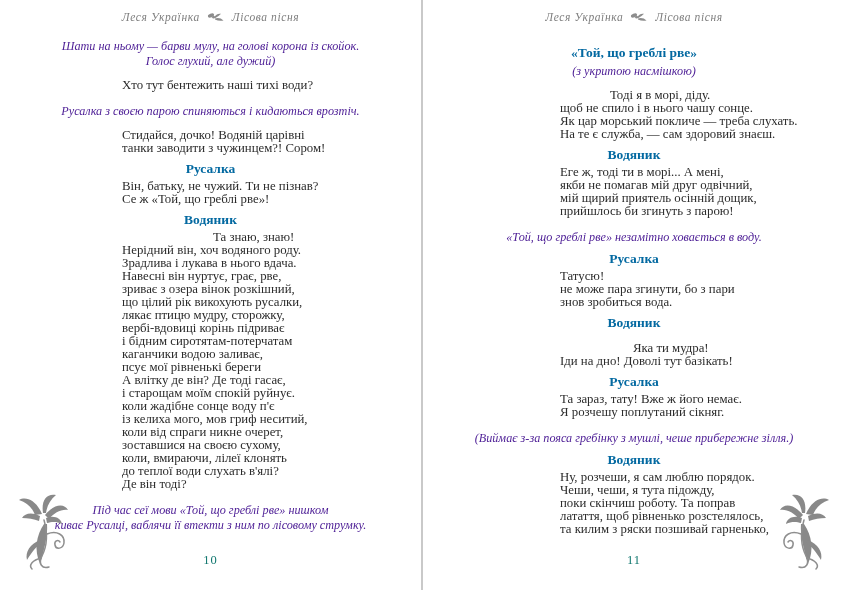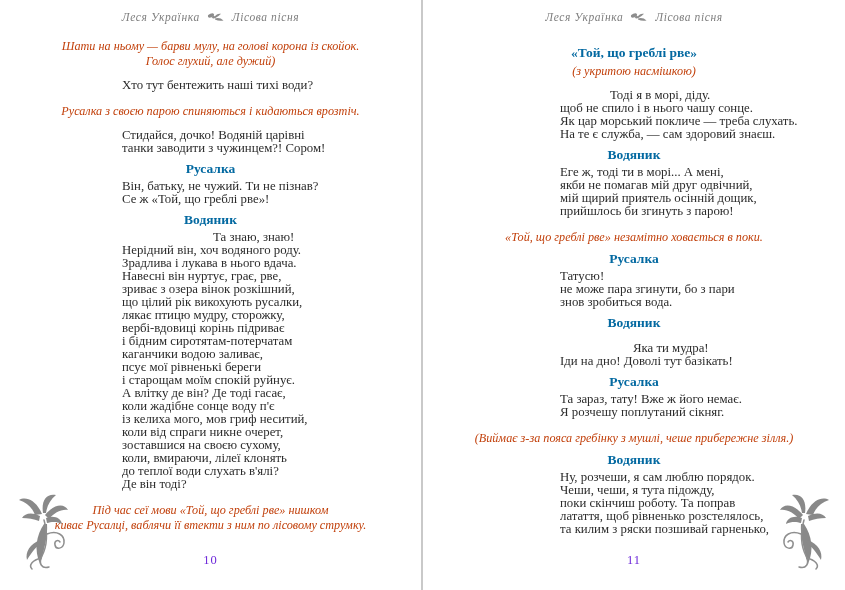--- a/index.html
+++ b/index.html
@@ -41,36 +41,36 @@
     font-size: 13.5px;
     line-height: 14px;
     margin: 7px 0 4px;
     color: #0369a1;
   }
   .st { 
     text-align: center;
     font-style: italic;
     font-size: 12.2px;
     line-height: 15px;
-    color: #c2410c;
+    color: #4c1d95;
     white-space: nowrap;
   }
   .st + .v { margin-top: 10px; }
   .v + .st { margin-top: 12px; }
   .sp + .st { margin-top: 1px; }
   .st + .st, .v + .v { margin-top: 0; }
 
   .pagenum {
     position: absolute;
     bottom: 22px; left: 0;
     width: 100%;
     text-align: center;
     font-size: 12.5px;
     letter-spacing: 1px;
-    color: #6d28d9;
+    color: #0f766e;
   }
   .corner-ornament { position: absolute; bottom: 20px; }
   .page-left  .corner-ornament { left: 16px; }
   .page-right .corner-ornament { right: 13px; transform: scaleX(-1); }
 </style>
 </head>
 <body>
 
 <div class="spread">
 
@@ -100,22 +100,22 @@
         <div class="v">Нерідний він, хоч водяного роду.</div>
         <div class="v">Зрадлива і лукава в нього вдача.</div>
         <div class="v">Навесні він нуртує, грає, рве,</div>
         <div class="v">зриває з озера вінок розкішний,</div>
         <div class="v">що цілий рік викохують русалки,</div>
         <div class="v">лякає птицю мудру, сторожку,</div>
         <div class="v">вербі-вдовиці корінь підриває</div>
         <div class="v">і бідним сиротятам-потерчатам</div>
         <div class="v">каганчики водою заливає,</div>
         <div class="v">псує мої рівненькі береги</div>
+        <div class="v">А влітку де він? Де тоді гасає,</div>
         <div class="v">і старощам моїм спокій руйнує.</div>
-        <div class="v">А влітку де він? Де тоді гасає,</div>
         <div class="v">коли жадібне сонце воду п'є</div>
         <div class="v">із келиха мого, мов гриф неситий,</div>
         <div class="v">коли від спраги никне очерет,</div>
         <div class="v">зоставшися на своєю сухому,</div>
         <div class="v">коли, вмираючи, лілеї клонять</div>
         <div class="v">до теплої води слухать в'ялі?</div>
         <div class="v">Де він тоді?</div>
         <div class="st">Під час сеї мови «Той, що греблі рве» нишком</div>
         <div class="st">киває Русалці, ваблячи її втекти з ним по лісовому струмку.</div>
       </div>
@@ -156,21 +156,21 @@
         <div class="st">(з укритою насмішкою)</div>
         <div class="v" style="margin-left: calc(var(--indent) + 50px);">Тоді я в морі, діду.</div>
         <div class="v">щоб не спило і в нього чашу сонце.</div>
         <div class="v">Як цар морський покличе — треба слухать.</div>
         <div class="v">На те є служба, — сам здоровий знаєш.</div>
         <div class="sp">Водяник</div>
         <div class="v">Еге ж, тоді ти в морі... А мені,</div>
         <div class="v">якби не помагав мій друг одвічний,</div>
         <div class="v">мій щирий приятель осінній дощик,</div>
         <div class="v">прийшлось би згинуть з парою!</div>
-        <div class="st">«Той, що греблі рве» незамітно ховається в поки.</div>
+        <div class="st">«Той, що греблі рве» незамітно ховається в воду.</div>
         <div class="sp">Русалка</div>
         <div class="v">Татусю!</div>
         <div class="v">не може пара згинути, бо з пари</div>
         <div class="v">знов зробиться вода.</div>
         <div class="sp">Водяник</div>
         <div class="v" style="margin-left: calc(var(--indent) + 73px); margin-top: 12px;">Яка ти мудра!</div>
         <div class="v">Іди на дно! Доволі тут базікать!</div>
         <div class="sp">Русалка</div>
         <div class="v">Та зараз, тату! Вже ж його немає.</div>
         <div class="v">Я розчешу поплутаний сікняг.</div>

